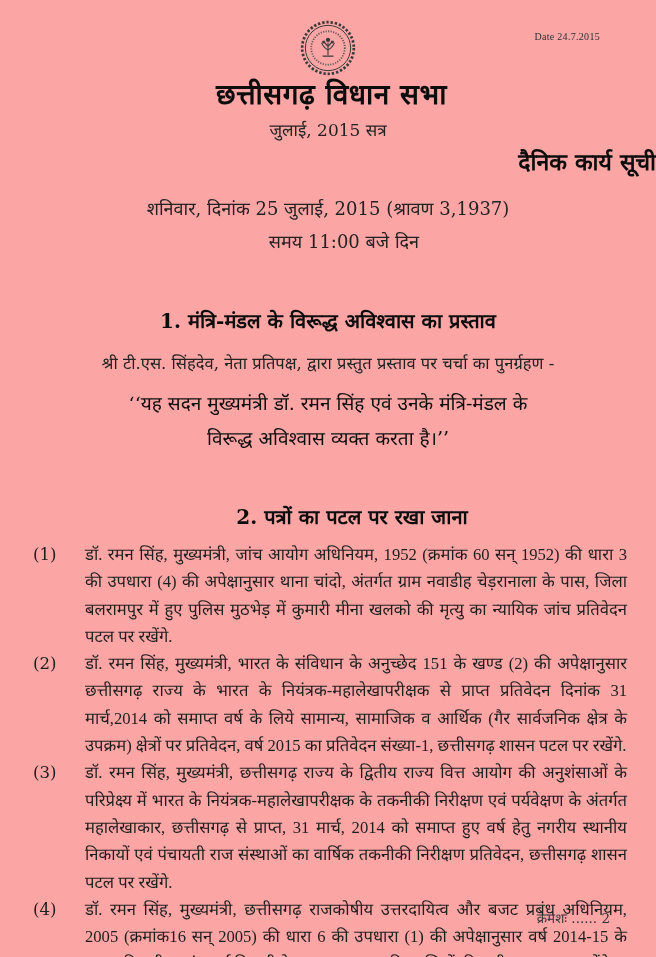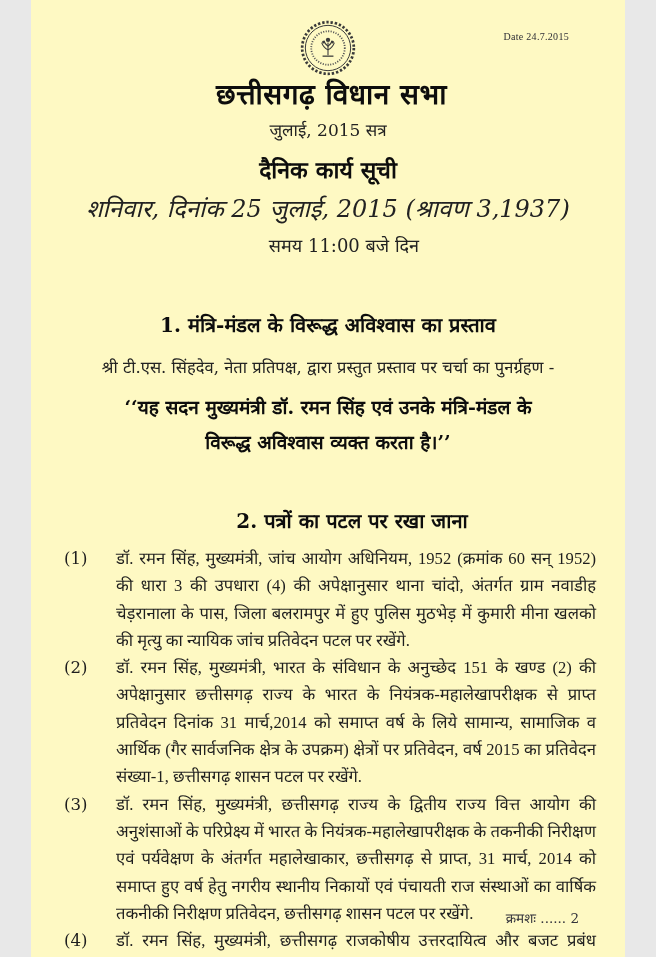--- a/index.html
+++ b/index.html
@@ -1,20 +1,20 @@
 <!DOCTYPE html>
 <html lang="hi"><head>
 <meta charset="utf-8">
 <style>
   html,body{margin:0;padding:0;background:#e8e8e8;}
   .page{
     position:relative;
-    width:594px;height:957px;
+    width:656px;height:957px;
     margin:0 auto;
-    background:#fef9c3;
+    background:#fca5a5;
     color:#1c1c1c;
     font-family:"DejaVu Serif","Liberation Serif",serif;
     overflow:hidden;
     box-sizing:border-box;
   }
   .date-top{
     position:absolute;top:31px;right:56px;
     font-size:10px;letter-spacing:.3px;
     color:#2e2e36;
     font-family:"Liberation Serif","DejaVu Serif",serif;
@@ -23,26 +23,26 @@
   .seal-wrap svg{display:block;}
   .center{text-align:center;}
   .title{
     margin-top:3px;
     font-size:28px;line-height:30px;
     font-weight:bold;color:#0d0d0d;
     letter-spacing:.5px;
     margin-left:7px;
   }
   .session{margin-top:8px;font-size:17px;color:#222;}
-  .doc-title{margin-top:12px;font-size:23px;font-weight:bold;color:#0d0d0d;}
-  .date-line{margin-top:6px;font-size:24px;color:#222;font-style:italic;}
+  .doc-title{margin-top:4px;font-size:23px;font-weight:bold;color:#0d0d0d;text-align:right;}
+  .date-line{margin-top:19px;font-size:18px;color:#222;}
   .time-line{margin-top:9px;font-size:18px;color:#222;padding-left:32px;}
   .s1-heading{margin-top:54px;font-size:20px;font-weight:bold;color:#0d0d0d;}
   .s1-intro{margin-top:17px;font-size:16.5px;color:#222;}
-  .s1-quote{margin-top:12px;font-size:19px;font-weight:bold;line-height:35px;color:#0d0d0d;}
+  .s1-quote{margin-top:12px;font-size:19px;font-weight:normal;line-height:35px;color:#0d0d0d;}
   .s2-heading{margin-top:47px;font-size:20px;font-weight:bold;color:#0d0d0d;padding-left:48px;}
   .items{
     margin:11px 0 0;padding:0 29px 0 33px;
     list-style:none;
   }
   .item{display:flex;font-size:16.6px;line-height:27.3px;color:#1e1e1e;}
   .item .num{flex:none;width:52px;}
   .item .txt{flex:1;text-align:justify;text-justify:inter-word;font-family:Liberation Serif, serif;}
   .footer-cont{
     position:absolute;right:46px;bottom:30px;

